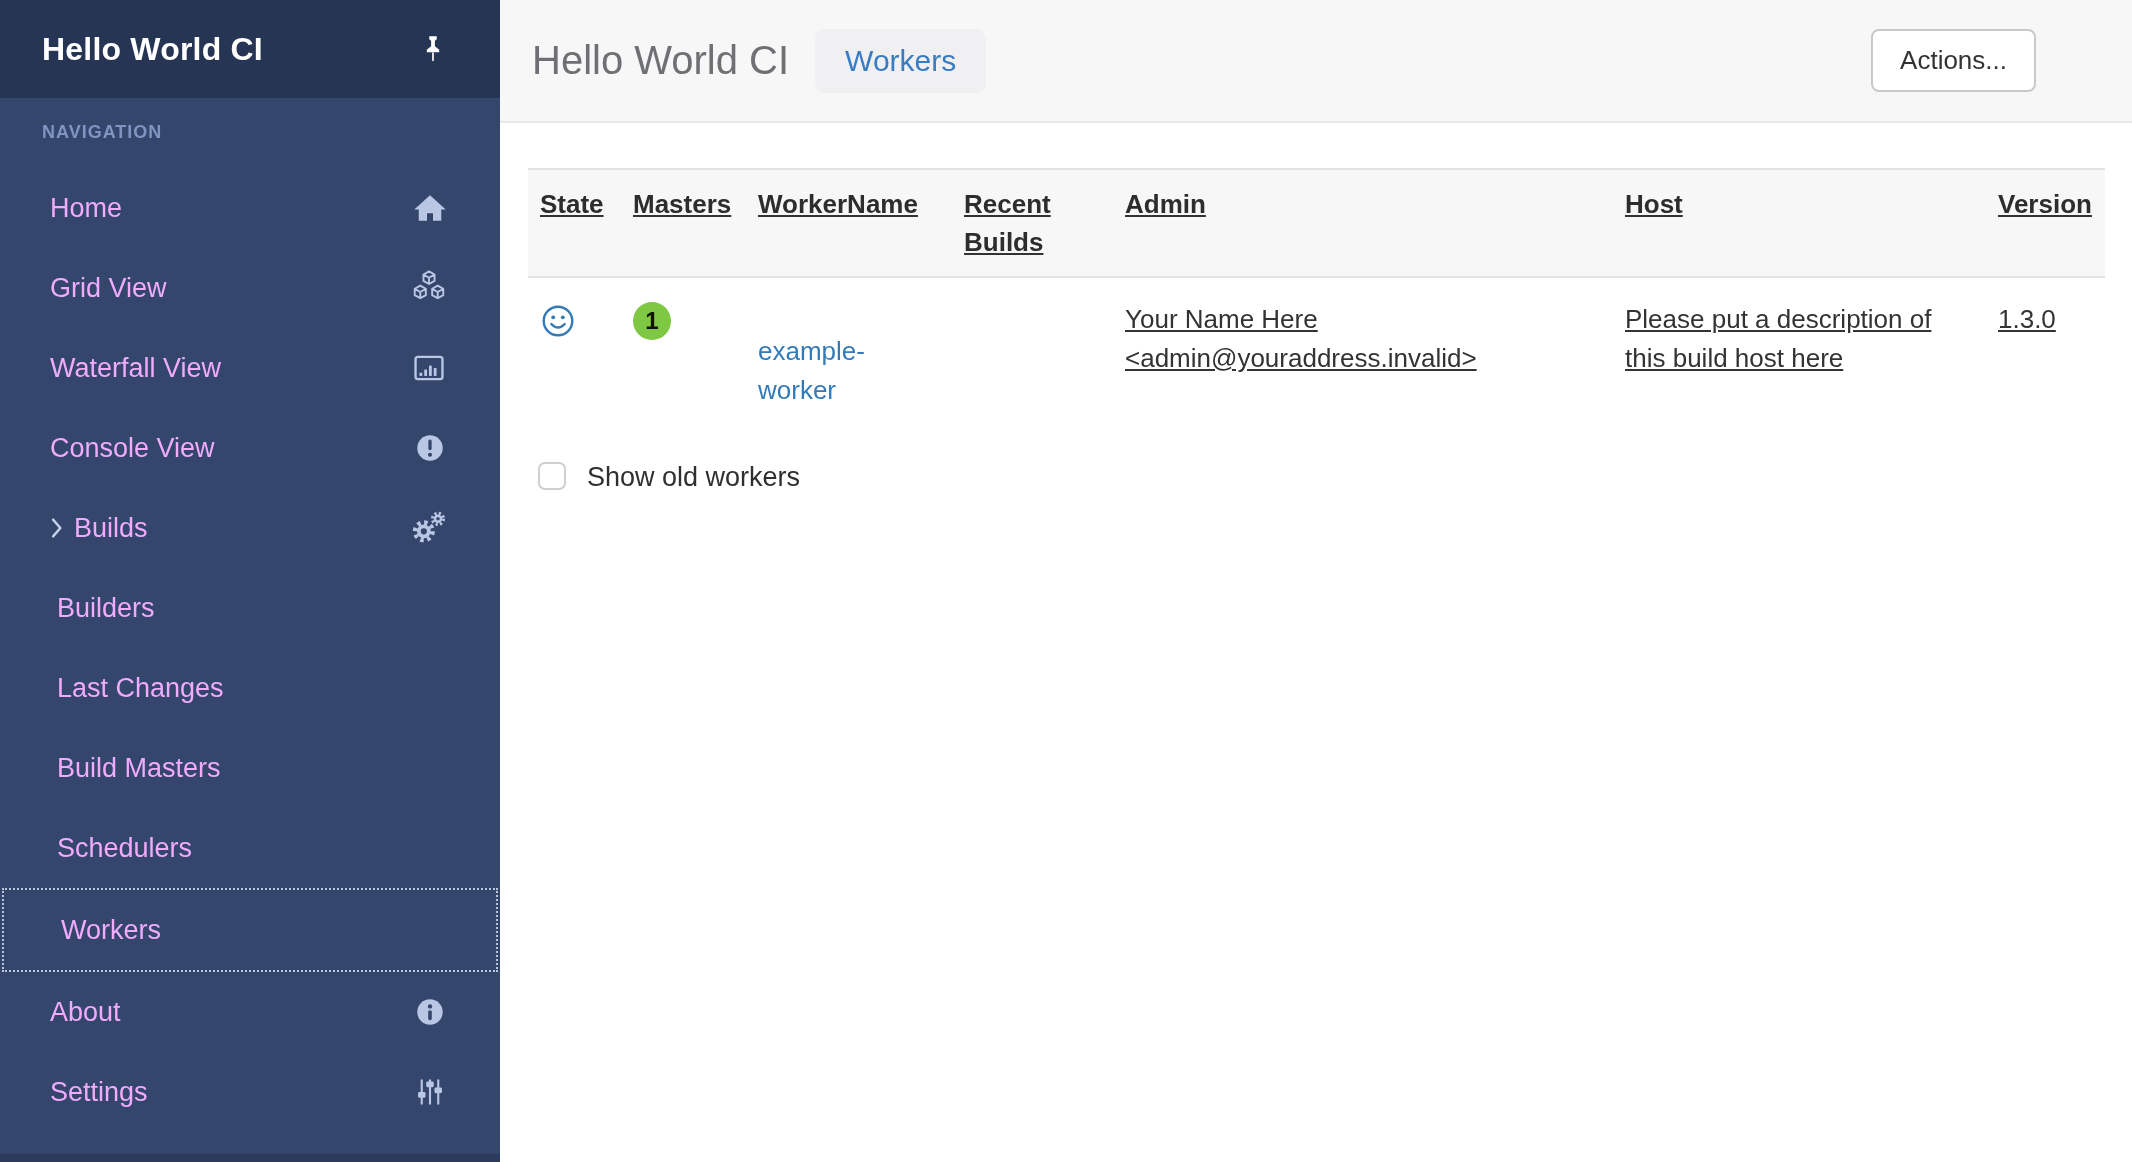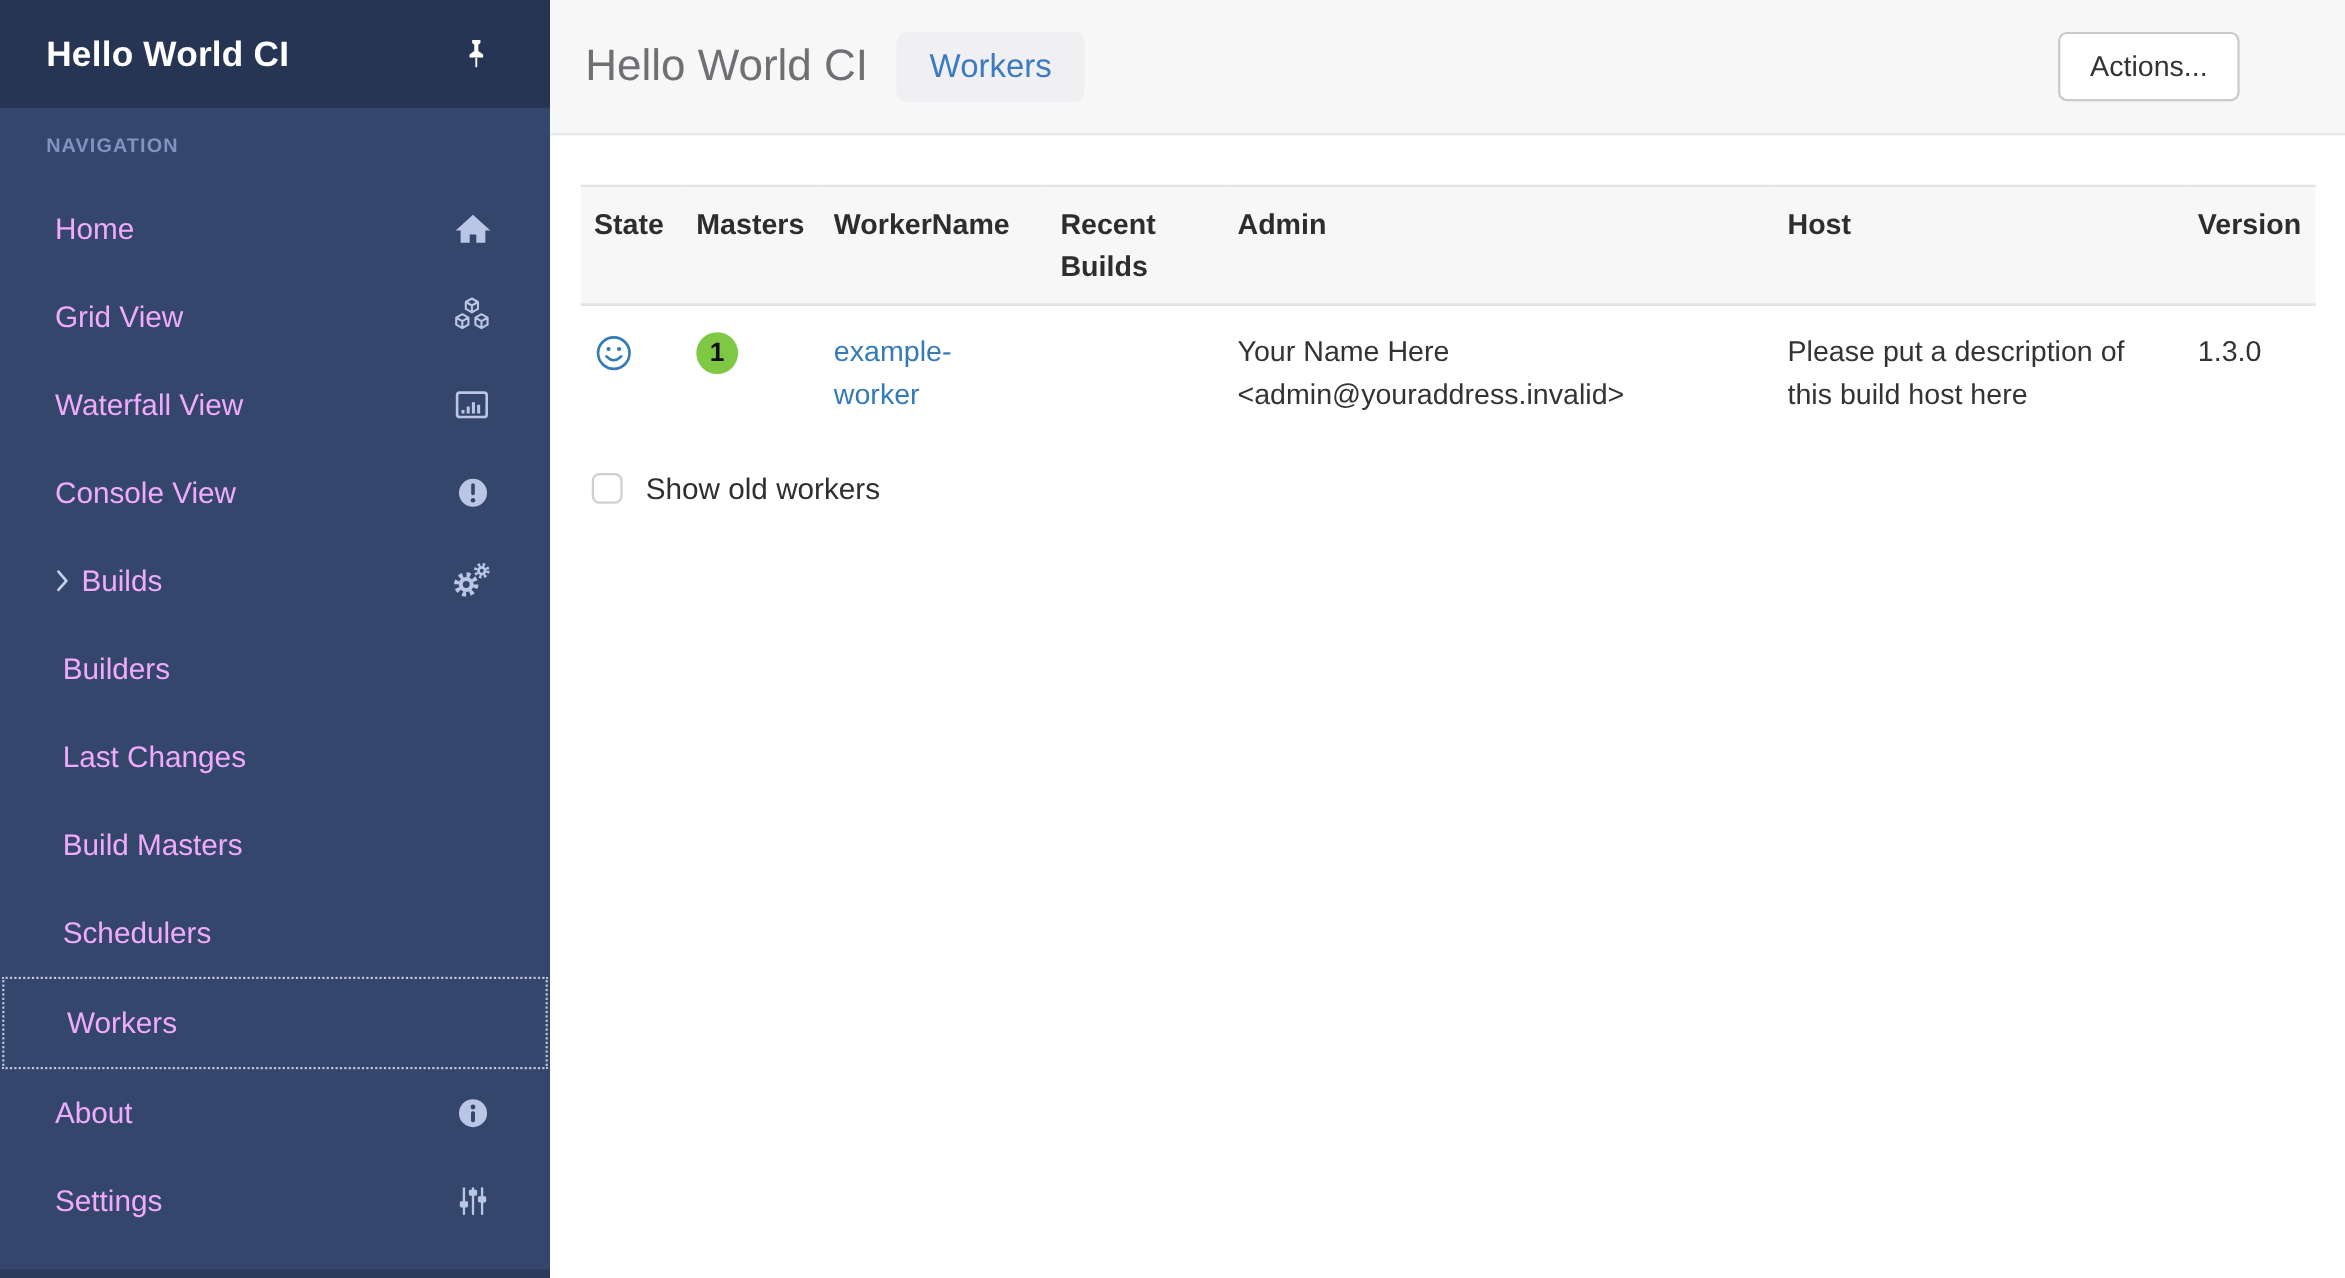--- a/index.html
+++ b/index.html
@@ -60,29 +60,29 @@
     margin-left: 26px; background: #f0f0f2; border-radius: 10px;
     padding: 15px 30px; color: #3a7cc2; font-size: 30px; cursor: pointer;
   }
   .actions-btn {
     margin-left: auto; background: #ffffff; border: 2px solid #c9c9c9; border-radius: 8px;
     font-size: 26px; color: #333; padding: 14px 27px; cursor: pointer;
     font-family: inherit;
   }
 
   .table-wrap { margin: 45px 27px 0 28px; }
-  table { width: 100%; border-collapse: collapse; table-layout: fixed; font-size: 26px; color: #333; }
+  table { width: 100%; border-collapse: collapse; table-layout: fixed; font-size: 26px; color: #333; text-decoration: underline; }
   thead th {
     text-align: left; background: #f7f7f8;
     border-top: 2px solid #e3e3e4; border-bottom: 2px solid #e3e3e4;
     padding: 15px 12px; font-weight: 700; vertical-align: top; line-height: 38px;
     color: #2d2d2d;
   }
   tbody td { padding: 22px 12px 26px 12px; vertical-align: top; line-height: 39px; }
-  .worker-link { color: #337ab7; text-decoration: none; display: inline-block; max-width: 176px; cursor: pointer; }
+  .worker-link { color: #337ab7; text-decoration: none; display: inline-block; max-width: 176px; cursor: pointer; margin-top: 32px; }
   .masters-badge {
     display: inline-block; width: 38px; height: 38px; border-radius: 50%;
     background: #7ec843; color: #101010; font-weight: 700; font-size: 24px;
     line-height: 38px; text-align: center; margin-top: 2px;
   }
   .state-cell .icon { margin-top: 3px; }
 
   .show-old {
     margin: 26px 0 0 38px; display: flex; gap: 21px;
   }

